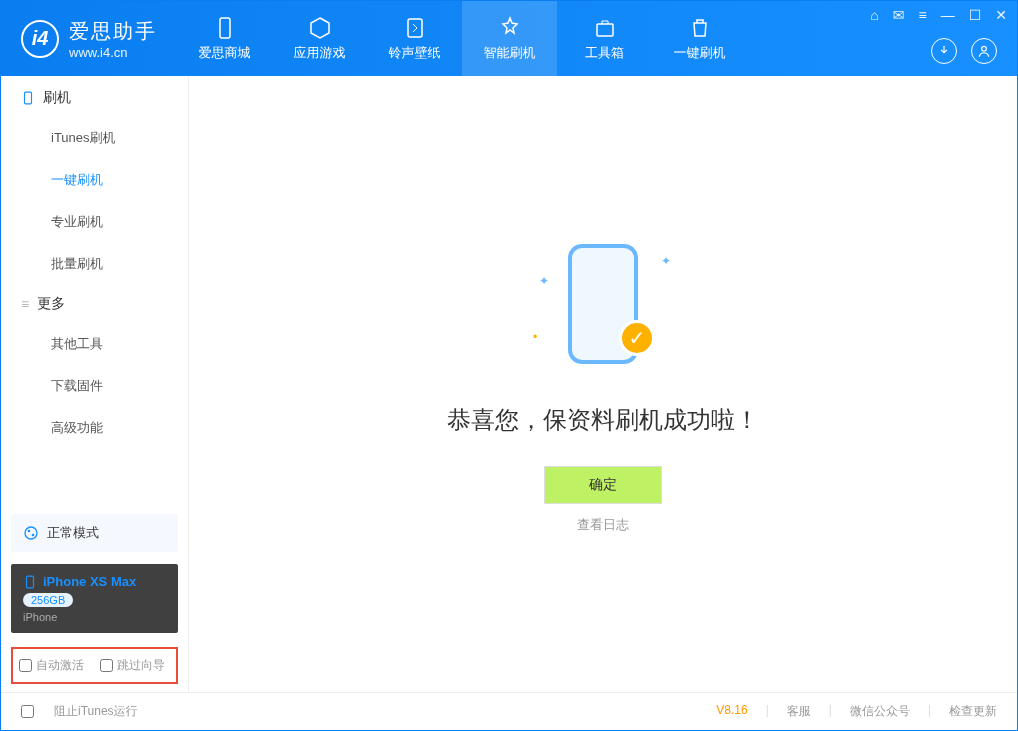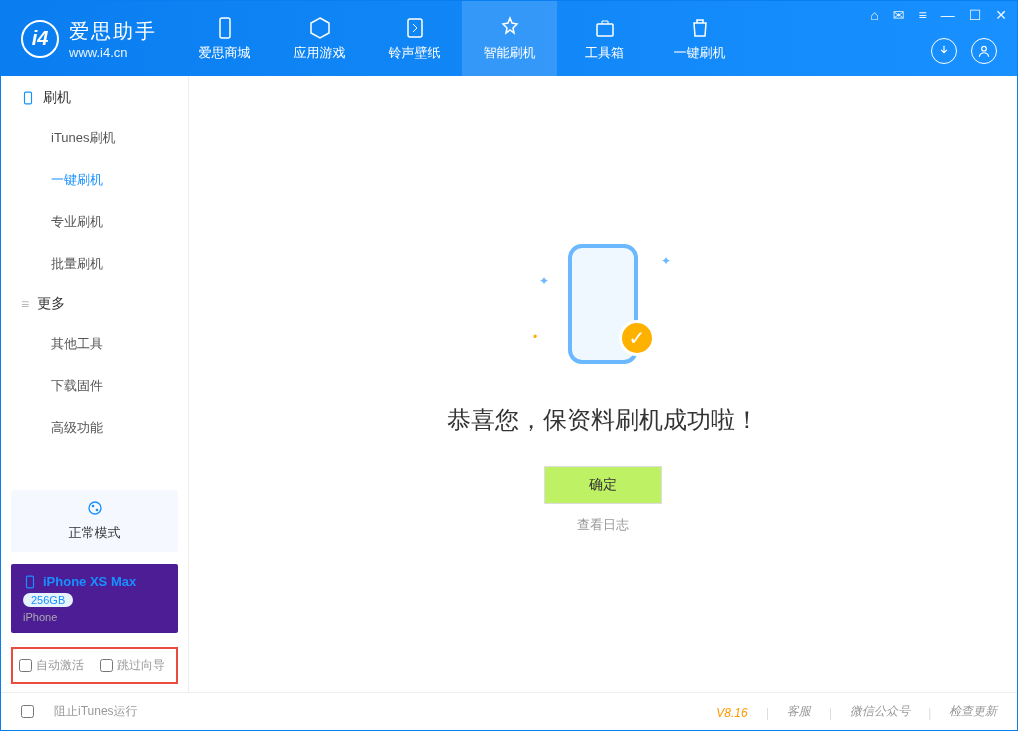--- a/index.html
+++ b/index.html
@@ -17,38 +17,38 @@
 .win-controls-top { position: absolute; top: 6px; right: 10px; display: flex; gap: 14px; font-size: 14px; }
 .win-controls-top span { cursor: pointer; opacity: 0.9; }
 .header-right { position: absolute; right: 20px; bottom: 12px; display: flex; gap: 14px; }
 .header-right .circ { width: 26px; height: 26px; border: 1.5px solid #fff; border-radius: 50%; display: flex; align-items: center; justify-content: center; cursor: pointer; }
 .body-wrap { display: flex; height: 616px; }
 .sidebar { width: 188px; border-right: 1px solid #eee; display: flex; flex-direction: column; padding-top: 3px; }
 .side-group-title { padding: 10px 20px; font-size: 14px; color: #333; display: flex; align-items: center; gap: 8px; }
 .side-item { padding: 12px 20px 12px 50px; font-size: 13px; color: #555; cursor: pointer; }
 .side-item.active { color: #1890ff; }
 .side-spacer { flex: 1; }
-.mode-box { margin: 6px 10px; background: #f5f9ff; padding: 10px 12px; font-size: 13px; color: #333; display: flex; align-items: center; gap: 8px; border-radius: 2px; flex-direction: column; }
-.device-box { margin: 6px 10px; background: #4c1d95; padding: 10px 12px; font-size: 13px; color: #1890ff; border-radius: 2px; }
+.mode-box { margin: 6px 10px; background: #f5f9ff; padding: 10px 12px; font-size: 13px; color: #333; display: flex; align-items: center; gap: 8px; border-radius: 2px; }
+.device-box { margin: 6px 10px; background: #404040; padding: 10px 12px; font-size: 13px; color: #1890ff; border-radius: 2px; }
 .device-box .storage { display: inline-block; background: #e6f3ff; color: #1890ff; border-radius: 10px; padding: 1px 8px; font-size: 11px; margin-top: 4px; }
 .device-box .dtype { color: #aaa; font-size: 11px; margin-top: 4px; }
 .checkbox-row { margin: 8px 10px; border: 2px solid #e74c3c; padding: 8px 6px; display: flex; gap: 16px; font-size: 12px; color: #999; }
 .checkbox-row label { display: flex; align-items: center; gap: 4px; cursor: pointer; }
 .checkbox-row input { width: 13px; height: 13px; }
 .main { flex: 1; display: flex; flex-direction: column; align-items: center; justify-content: center; }
 .illus { position: relative; width: 140px; height: 140px; margin-bottom: 30px; }
 .phone { position: absolute; left: 35px; top: 10px; width: 70px; height: 120px; border: 4px solid #6bb8ff; border-radius: 14px; background: #f0f8ff; }
 .badge { position: absolute; right: 18px; bottom: 18px; width: 36px; height: 36px; background: #ffb100; border-radius: 50%; display: flex; align-items: center; justify-content: center; color: #fff; font-size: 20px; border: 3px solid #fff; }
 .sparkle { position: absolute; color: #6bb8ff; font-size: 12px; }
 .msg { font-size: 24px; color: #333; margin-bottom: 30px; }
 .ok-btn { padding: 9px 44px; border: 1px solid #ddd; background: #bef264; font-size: 14px; cursor: pointer; color: #333; margin-bottom: 12px; }
 .log-link { font-size: 13px; color: #999; cursor: pointer; }
 .footer { height: 38px; border-top: 1px solid #eee; display: flex; align-items: center; padding: 0 20px; font-size: 12px; color: #999; }
 .footer label { display: flex; align-items: center; gap: 20px; cursor: pointer; }
-.footer-right { margin-left: auto; display: flex; gap: 18px; align-items: flex-end; font-style: italic; }
+.footer-right { margin-left: auto; display: flex; gap: 18px; align-items: flex-start; }
 .footer-right span { cursor: pointer; }
 .divider { color: #ddd; }
 </style>
 </head>
 <body>
 
 <div class="header">
   <div class="logo">
     <div class="logo-icon">i4</div>
     <div class="logo-text">

